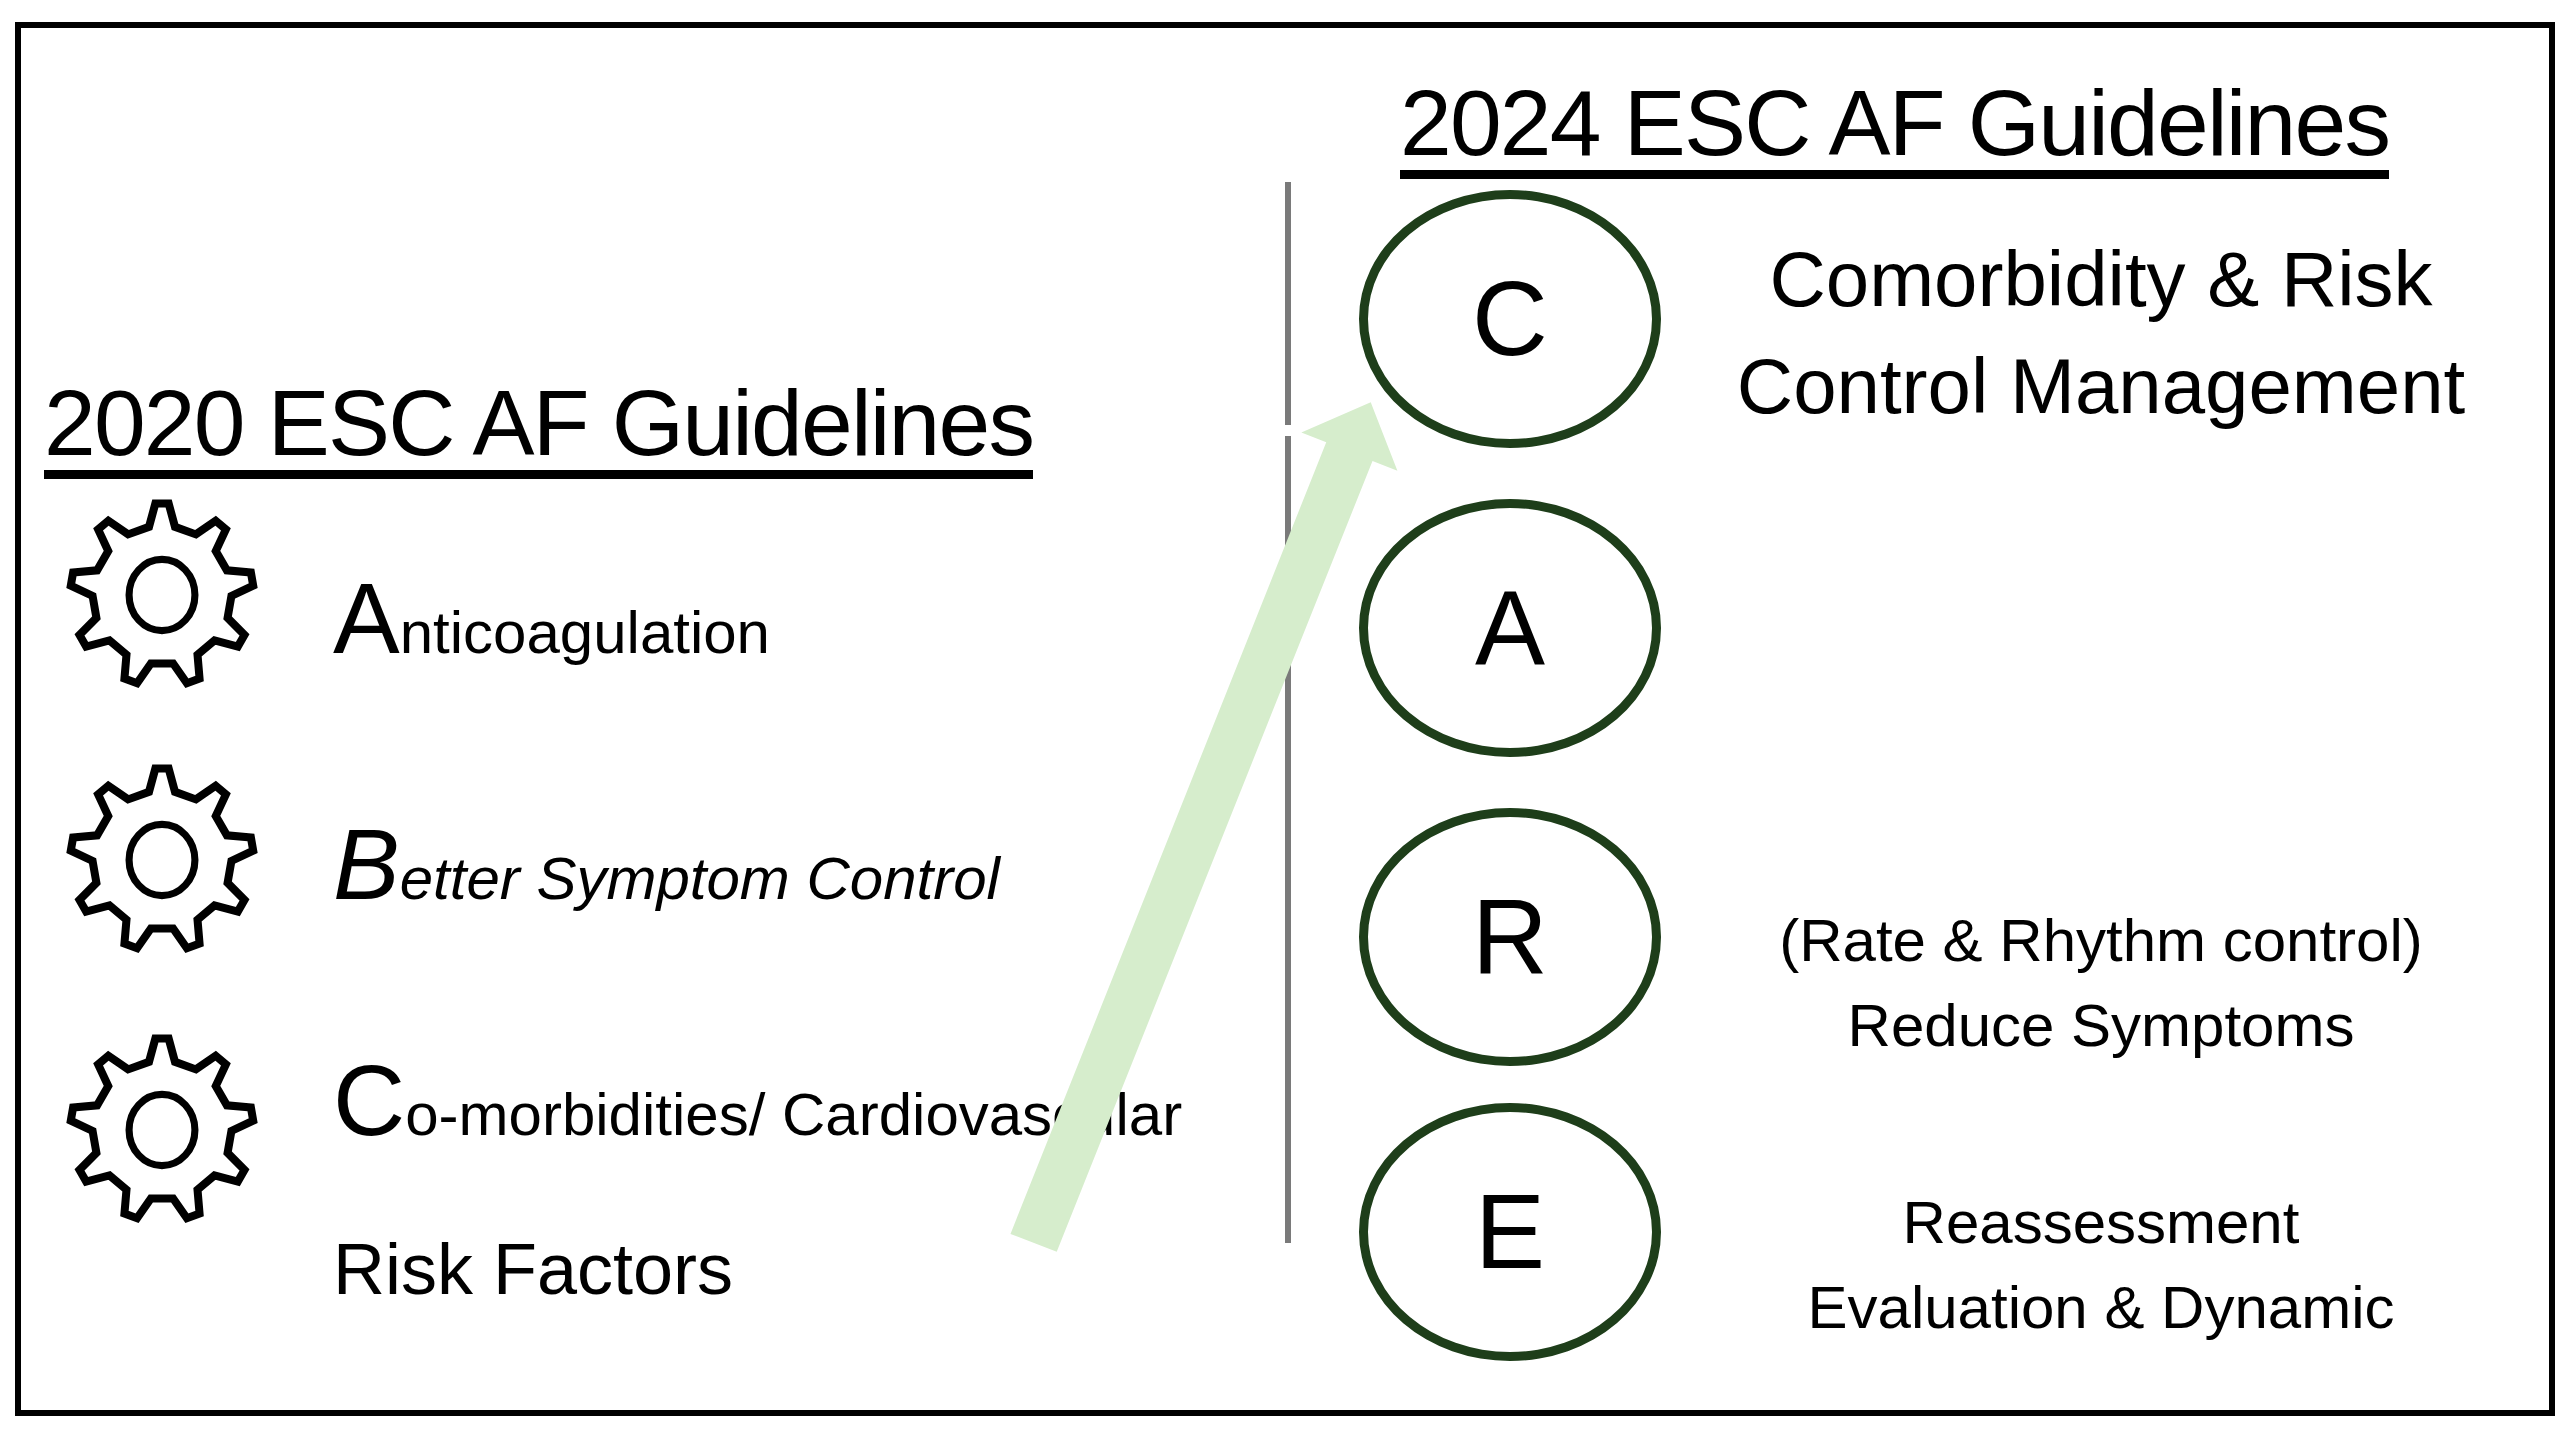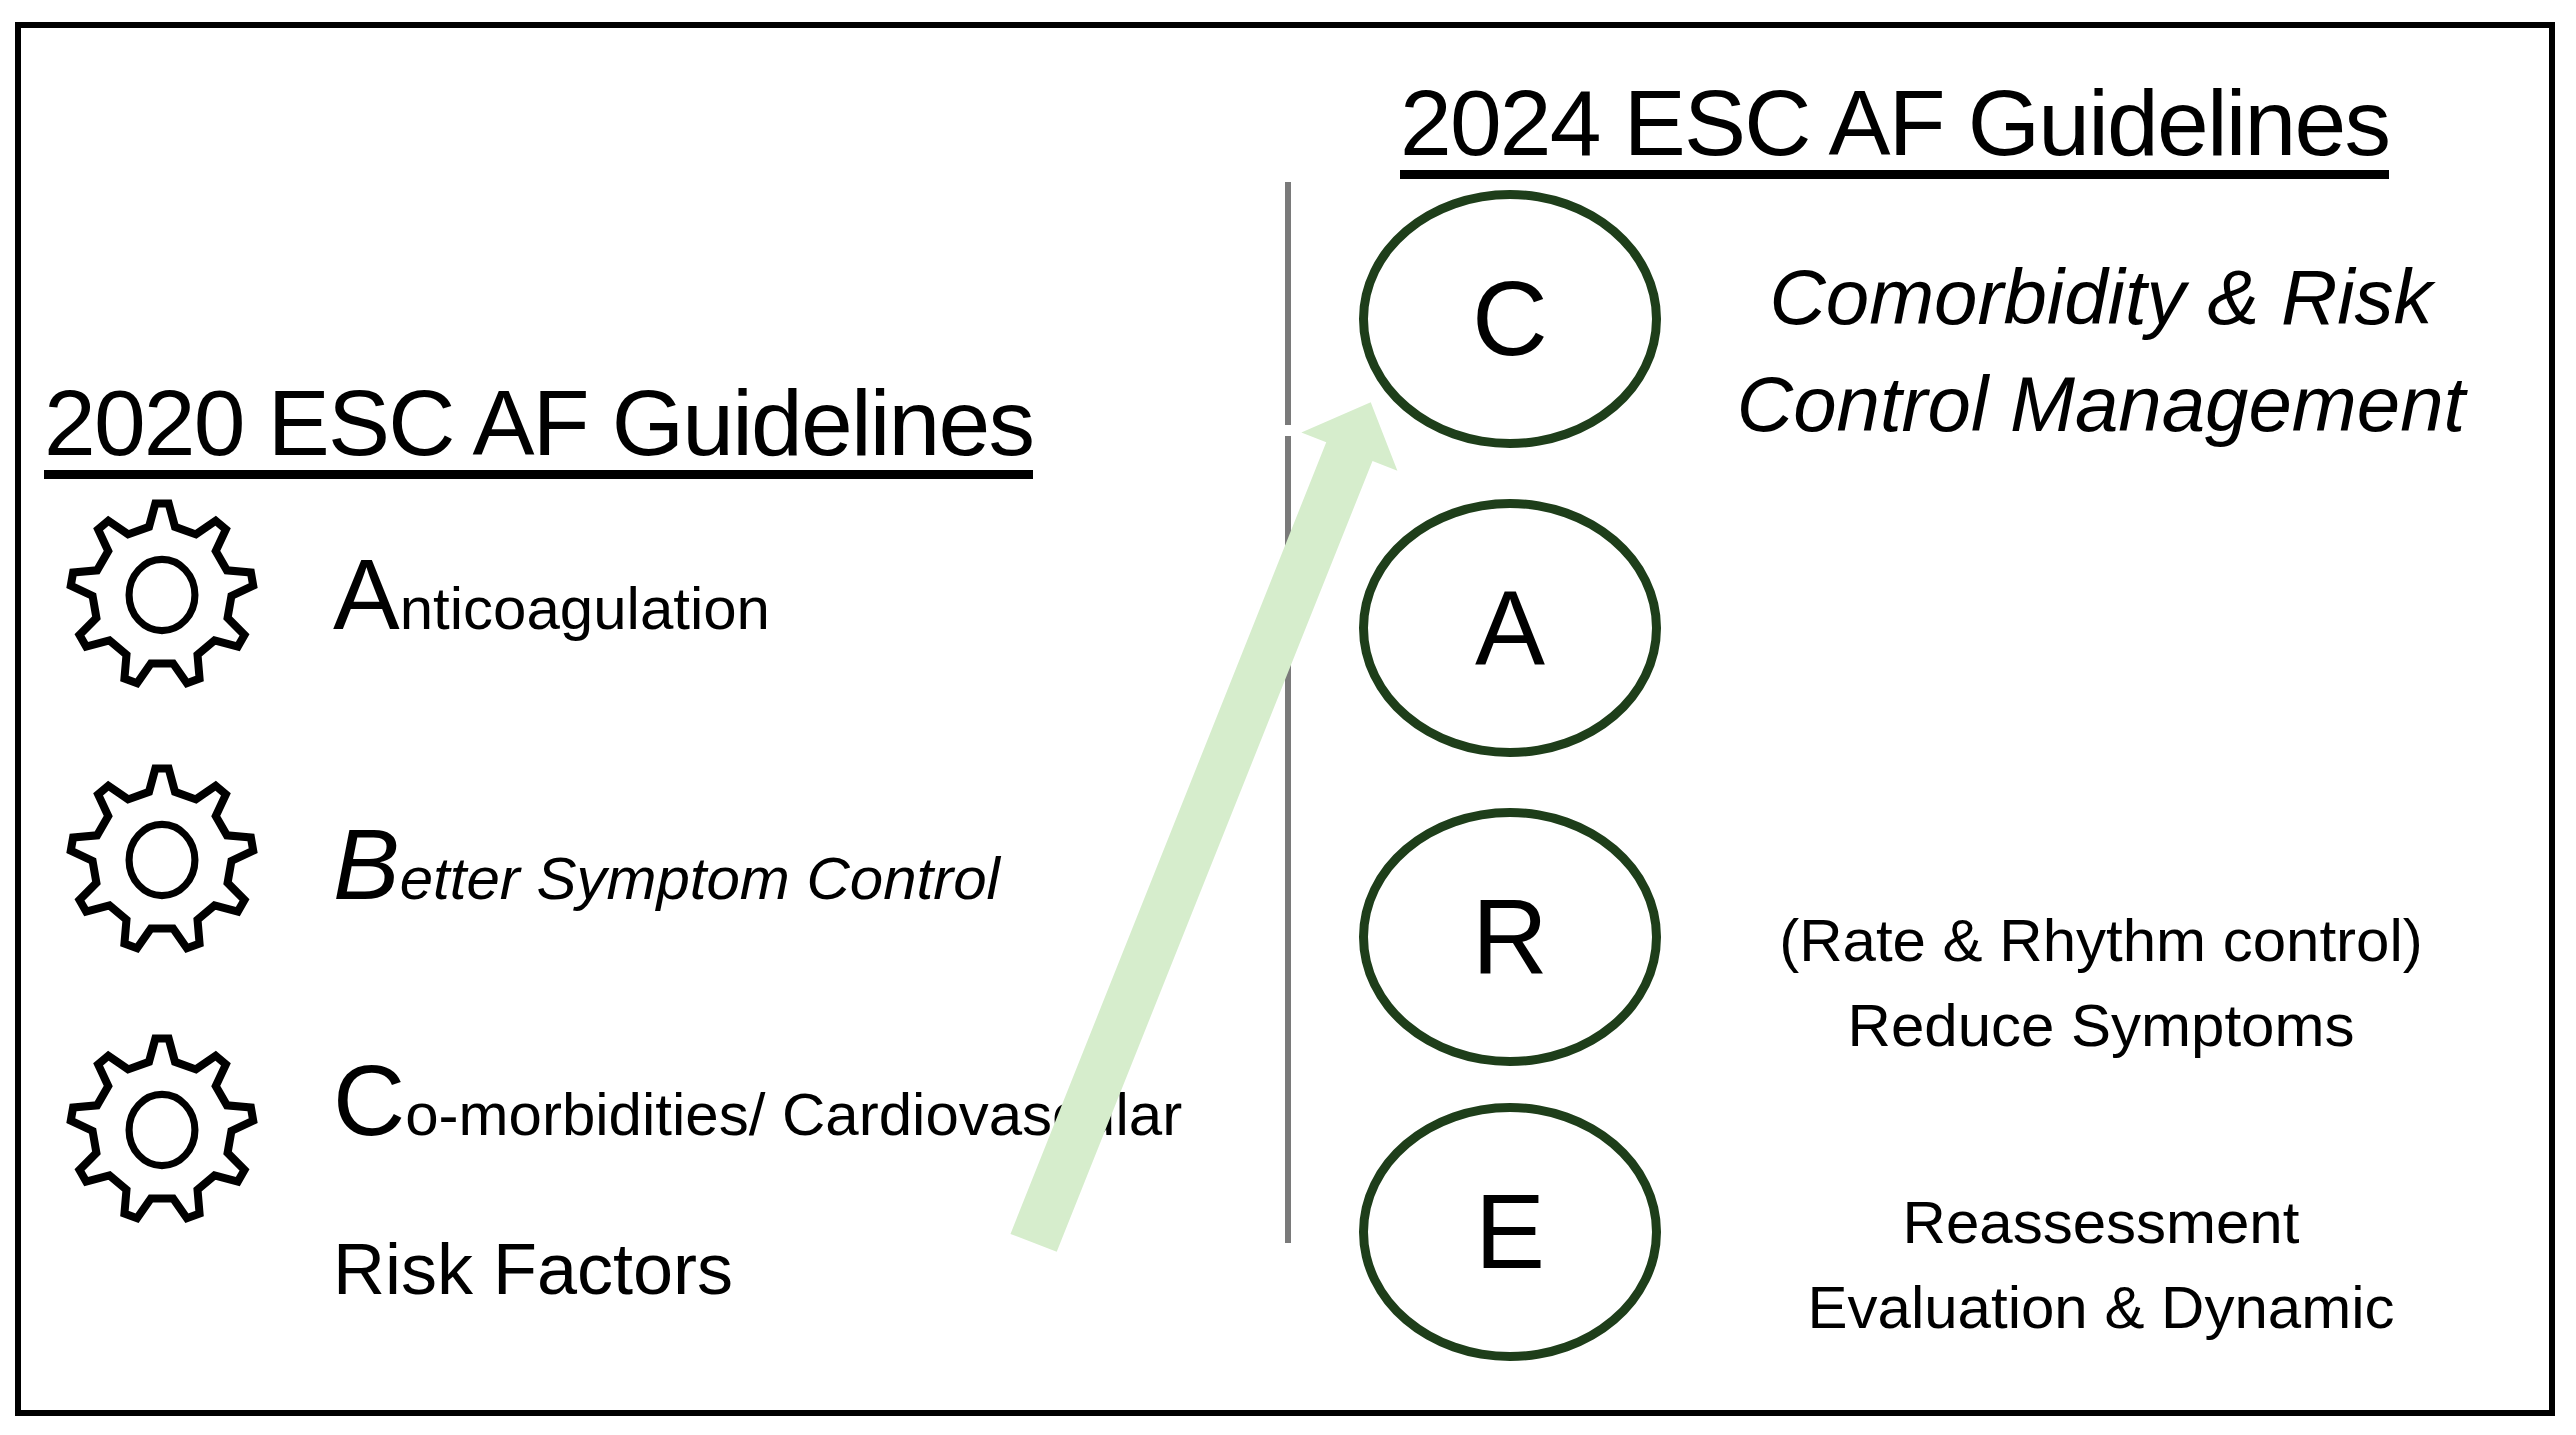--- a/index.html
+++ b/index.html
@@ -13,39 +13,39 @@
   }
   .title{
     position:absolute;font-size:93px;line-height:93px;letter-spacing:-1.8px;
     white-space:nowrap;border-bottom:9.8px solid #000;padding-bottom:0;
   }
   .left-title{left:44px;top:377px;}
   .right-title{left:1400px;top:77px;}
   .item{position:absolute;line-height:100px;white-space:nowrap;}
   .initial{font-size:100px;}
   .small{font-size:60px;}
-  .item-1{left:333px;top:544px;}
+  .item-1{left:333px;top:568px;}
   .item-2{left:333px;top:814px;font-style:italic;}
   .item-3a{left:333px;top:1050px;}
   .item-3b{left:333px;top:1239px;line-height:60px;font-size:72px;}
   .gear{position:absolute;left:65px;width:194px;height:194px;}
   .gear-1{top:498px;}
   .gear-2{top:763px;}
   .gear-3{top:1033px;}
   .circle{
     position:absolute;left:1359px;width:302px;height:258px;border:9px solid #1e3e1a;
     border-radius:50%;box-sizing:border-box;background:#fff;
     display:flex;align-items:center;justify-content:center;font-size:105px;
   }
   .circle-c{top:190px;}
   .circle-a{top:499px;}
   .circle-r{top:808px;}
   .circle-e{top:1103px;}
   .rtext{position:absolute;left:1656px;width:890px;text-align:center;white-space:nowrap;}
-  .rtext-c{top:244px;font-size:78px;line-height:107px;font-style:italic;}
+  .rtext-c{top:226px;font-size:78px;line-height:107px;}
   .rtext-a{top:528px;font-size:60px;line-height:85px;}
   .rtext-r{top:898px;font-size:60px;line-height:85px;}
   .rtext-e{top:1180px;font-size:60px;line-height:85px;}
   .divider{position:absolute;left:1285px;width:6.2px;background:#7a7a7a;}
   .divider-top{top:182px;height:243px;}
   .divider-bottom{top:436px;height:807px;}
   .arrow-layer{position:absolute;left:0;top:0;width:2576px;height:1436px;pointer-events:none;}
 </style>
 </head>
 <body>

